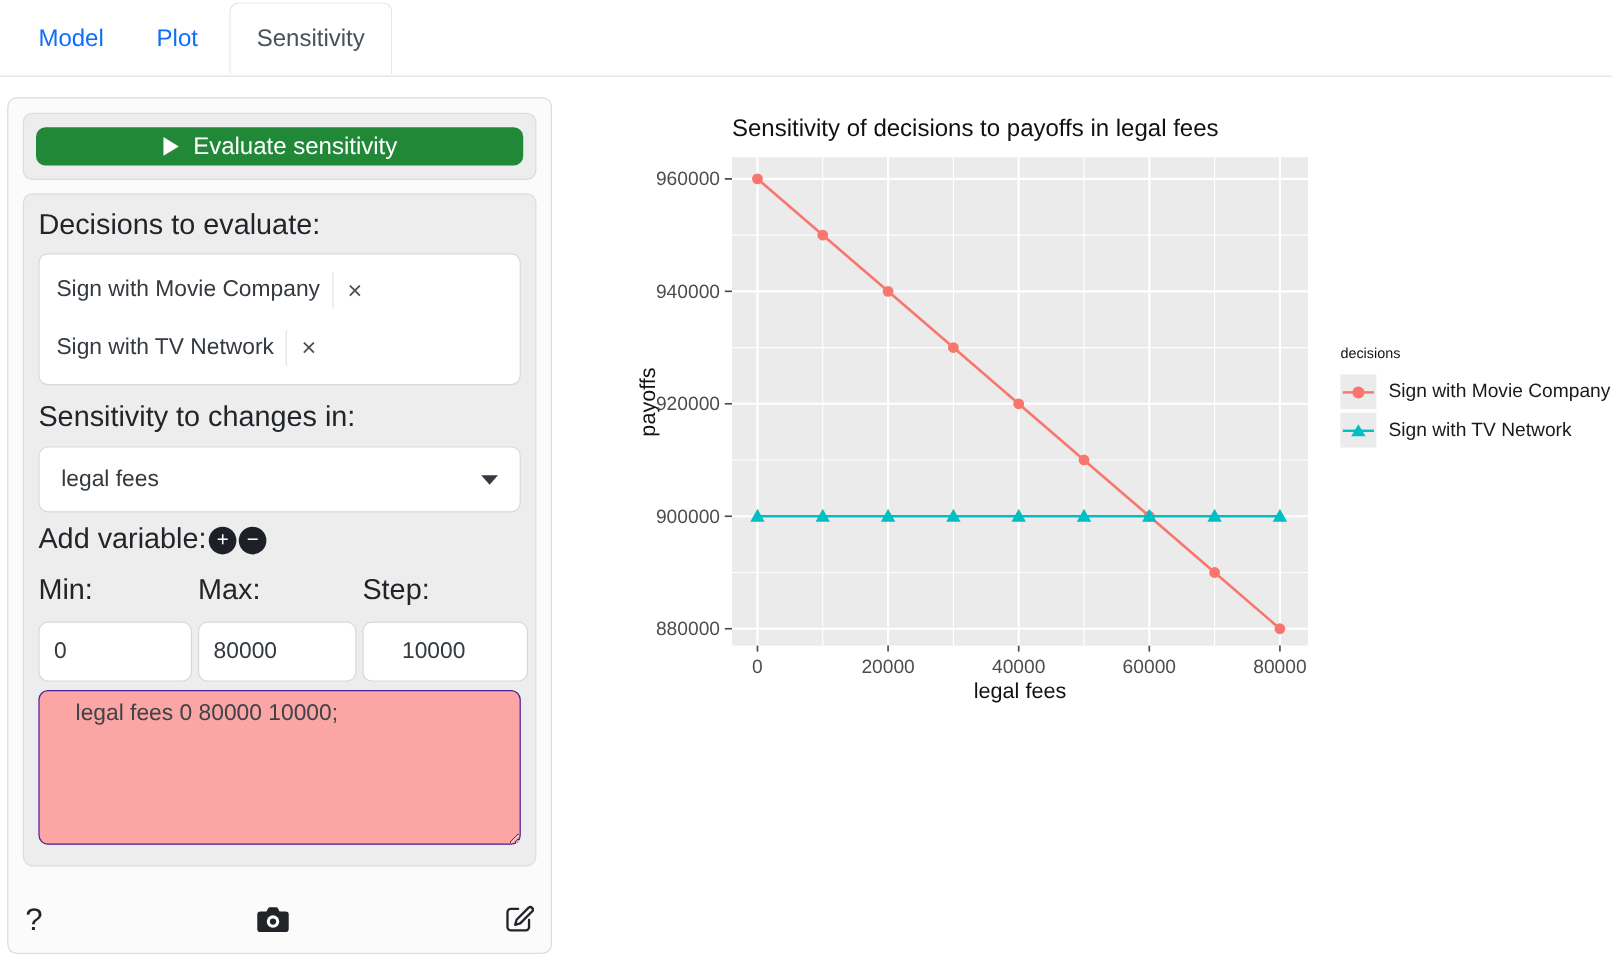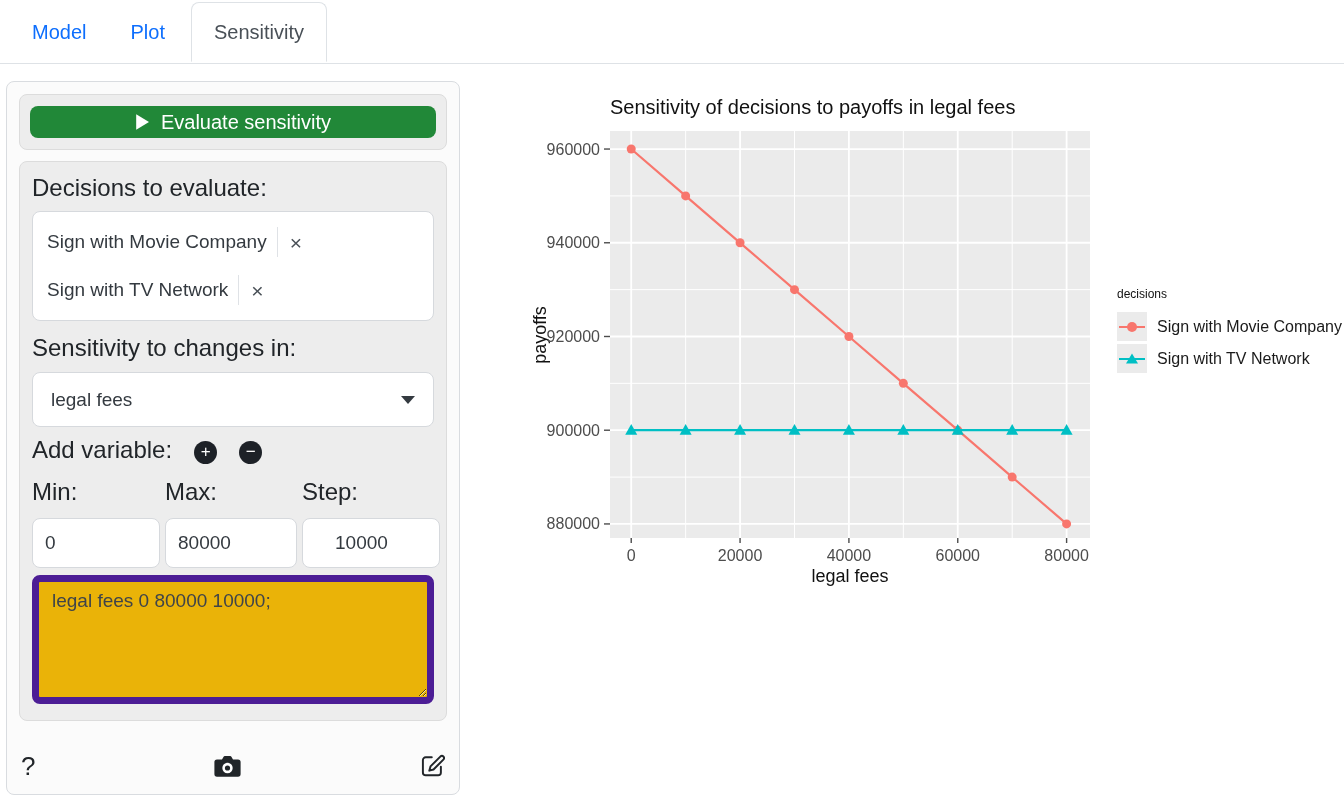--- a/index.html
+++ b/index.html
@@ -27,35 +27,35 @@
   .decisions-box { background:#fff; border:1px solid #d6d9dd; border-radius:8px;
                    padding:6px 14px; margin:9px 0 13px 0; }
   .tag-row { display:flex; align-items:center; height:48px; font-size:19px; color:#343a40; }
   .tag-divider { width:1px; height:30px; background:#dfe2e6; margin:0 12px 0 10px; }
   .tag-x { font-size:21px; color:#495057; cursor:pointer; line-height:1; }
   .select-box { background:#fff; border:1px solid #d6d9dd; border-radius:8px; height:55px;
                 margin:10px 0 9px 0; padding:0 18px; display:flex; align-items:center;
                 justify-content:space-between; cursor:pointer; font-size:19px; color:#343a40; }
   .caret-down { width:0; height:0; border-left:7px solid transparent; border-right:7px solid transparent;
                 border-top:8px solid #343a40; }
-  .add-row { display:flex; align-items:flex-end; gap:22px; margin:2px 0 14px 0; }
+  .add-row { display:flex; align-items:center; gap:2px; margin:2px 0 14px 0; }
   .circle-btn { width:23px; height:23px; border-radius:50%; background:#1d2127; color:#fff;
                 border:none; font-size:17px; line-height:1; display:flex; align-items:center;
                 justify-content:center; cursor:pointer; padding-bottom:2px; font-family:inherit; }
   .mms-labels { display:flex; margin-bottom:12px; }
   .mms-labels span:nth-child(1){ width:133px; }
   .mms-labels span:nth-child(2){ width:137px; }
   .mms-inputs { display:flex; gap:5px; }
   .mms-inputs input { height:50px; border:1px solid #d6d9dd; border-radius:8px; font-size:19px;
                       color:#343a40; padding:0 12px; width:128px; font-family:inherit; outline:none; }
   .mms-inputs input:nth-child(2){ width:132px; }
   .mms-inputs input:nth-child(3){ width:138px;padding-left:32px; }
-  .script-area { width:100%; height:129px; margin-top:7px; border:7px solid #4c1d95; border-radius:8px;
-                 font-size:19px; color:#3f4449; padding:8px 13px; font-family:inherit; resize:both;
-                 background:#eab308; outline:none; }
+  .script-area { width:100%; height:129px; margin-top:7px; border:1px solid #4c1d95; border-radius:8px;
+                 font-size:19px; color:#3f4449; padding:8px 30px; font-family:inherit; resize:both;
+                 background:#fca5a5; outline:none; }
   .side-footer { position:absolute; left:0; right:0; bottom:0; height:56px; padding:0 14px;
                  display:flex; align-items:center; }
   .help-q { font-size:26px; color:#212529; cursor:pointer; }
   .footer-center { flex:1; display:flex; justify-content:center; }
   .icon-btn { background:none; border:none; cursor:pointer; padding:0; display:flex; }
 
   
   .chart { position:absolute; left:520px; top:90px; width:824px; height:520px; }
   .chart svg.plot { position:absolute; left:0; top:0; }
   .chart-title { position:absolute; left:90px; top:6px; font-size:20px; color:#111; white-space:nowrap; }

